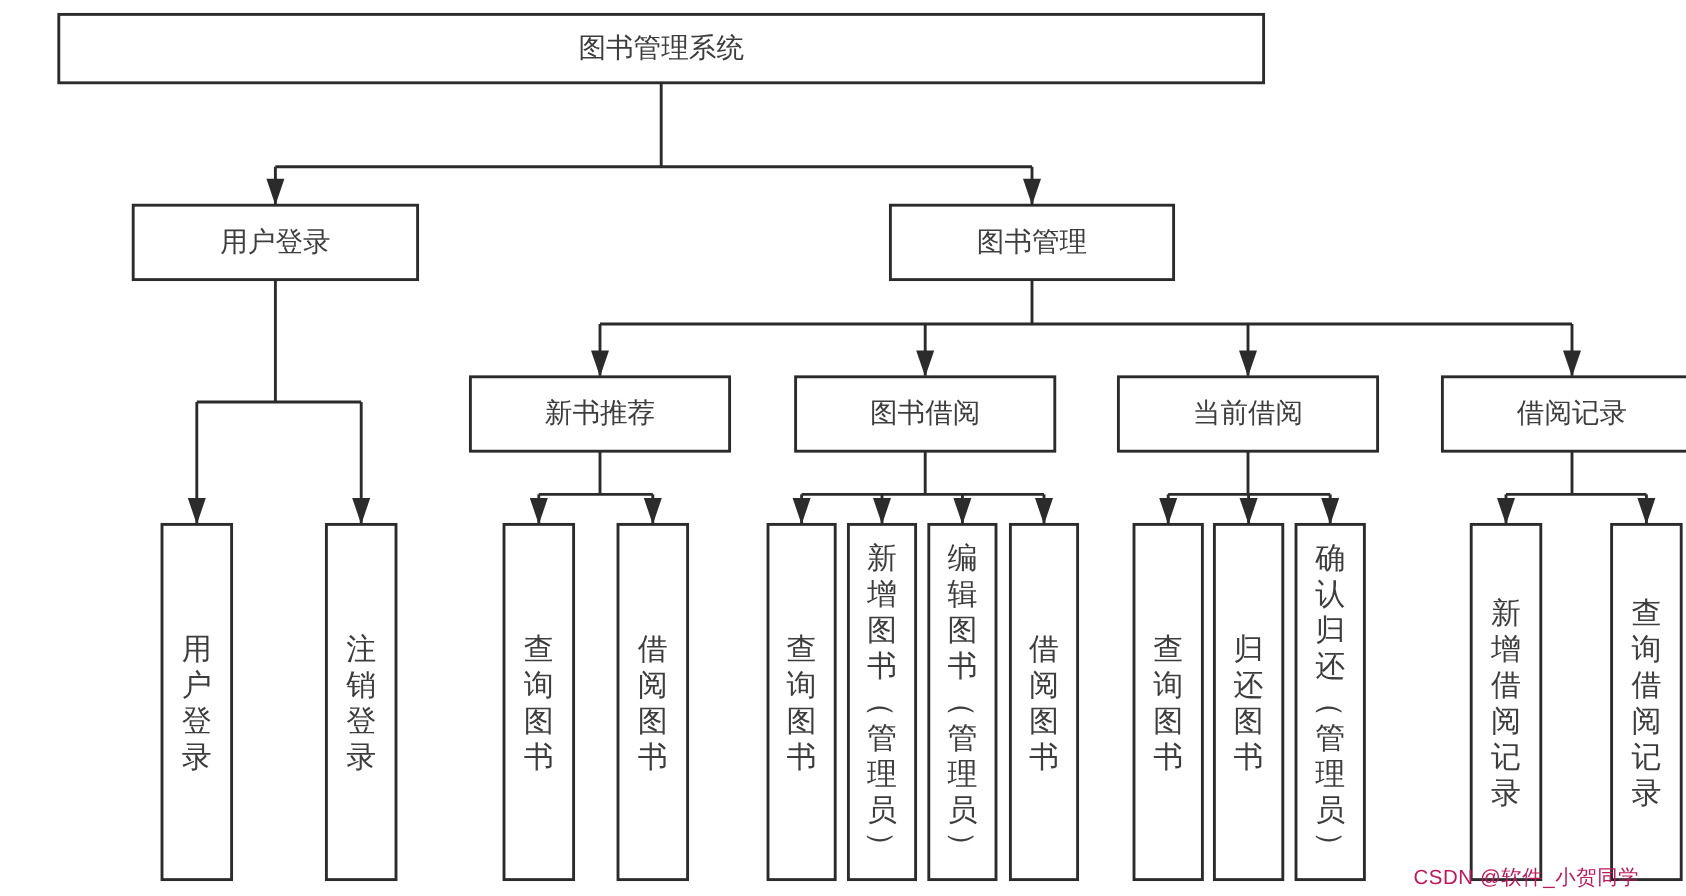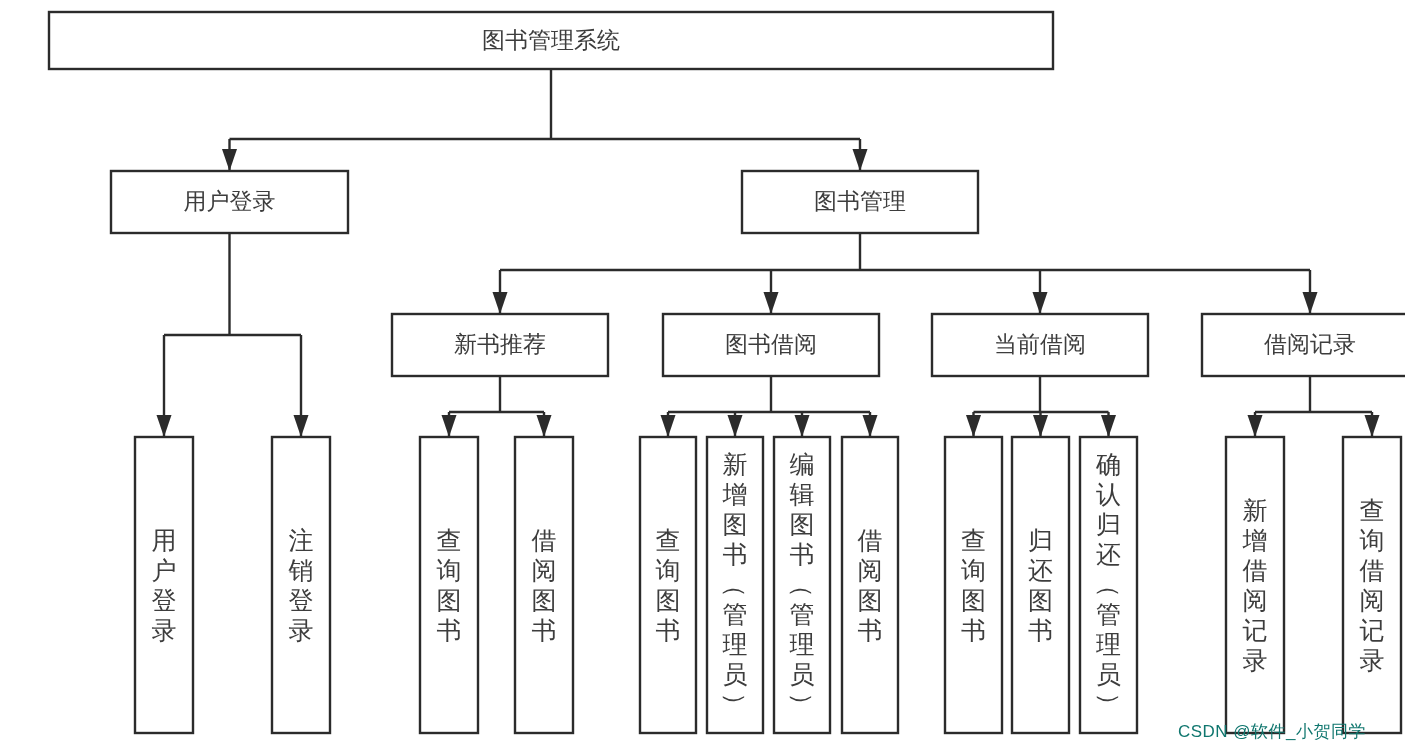--- a/index.html
+++ b/index.html
@@ -59,21 +59,21 @@
   .arrow-head {
     fill: #2b2b2b;
     stroke: none;
   }
   .watermark {
     position: absolute;
     right: 8px;
     bottom: 4px;
     font-family: "Liberation Sans", "DejaVu Sans", sans-serif;
     font-size: 17px;
-    color: #0f766e;
+    color: #be185d;
     letter-spacing: 0.5px;
     white-space: nowrap;
     pointer-events: none;
   }
 </style>
 </head>
 <body>
 
 <div id="diagram-root">
   <svg id="flowchart" viewBox="0 0 1405 747" xmlns="http://www.w3.org/2000/svg">

